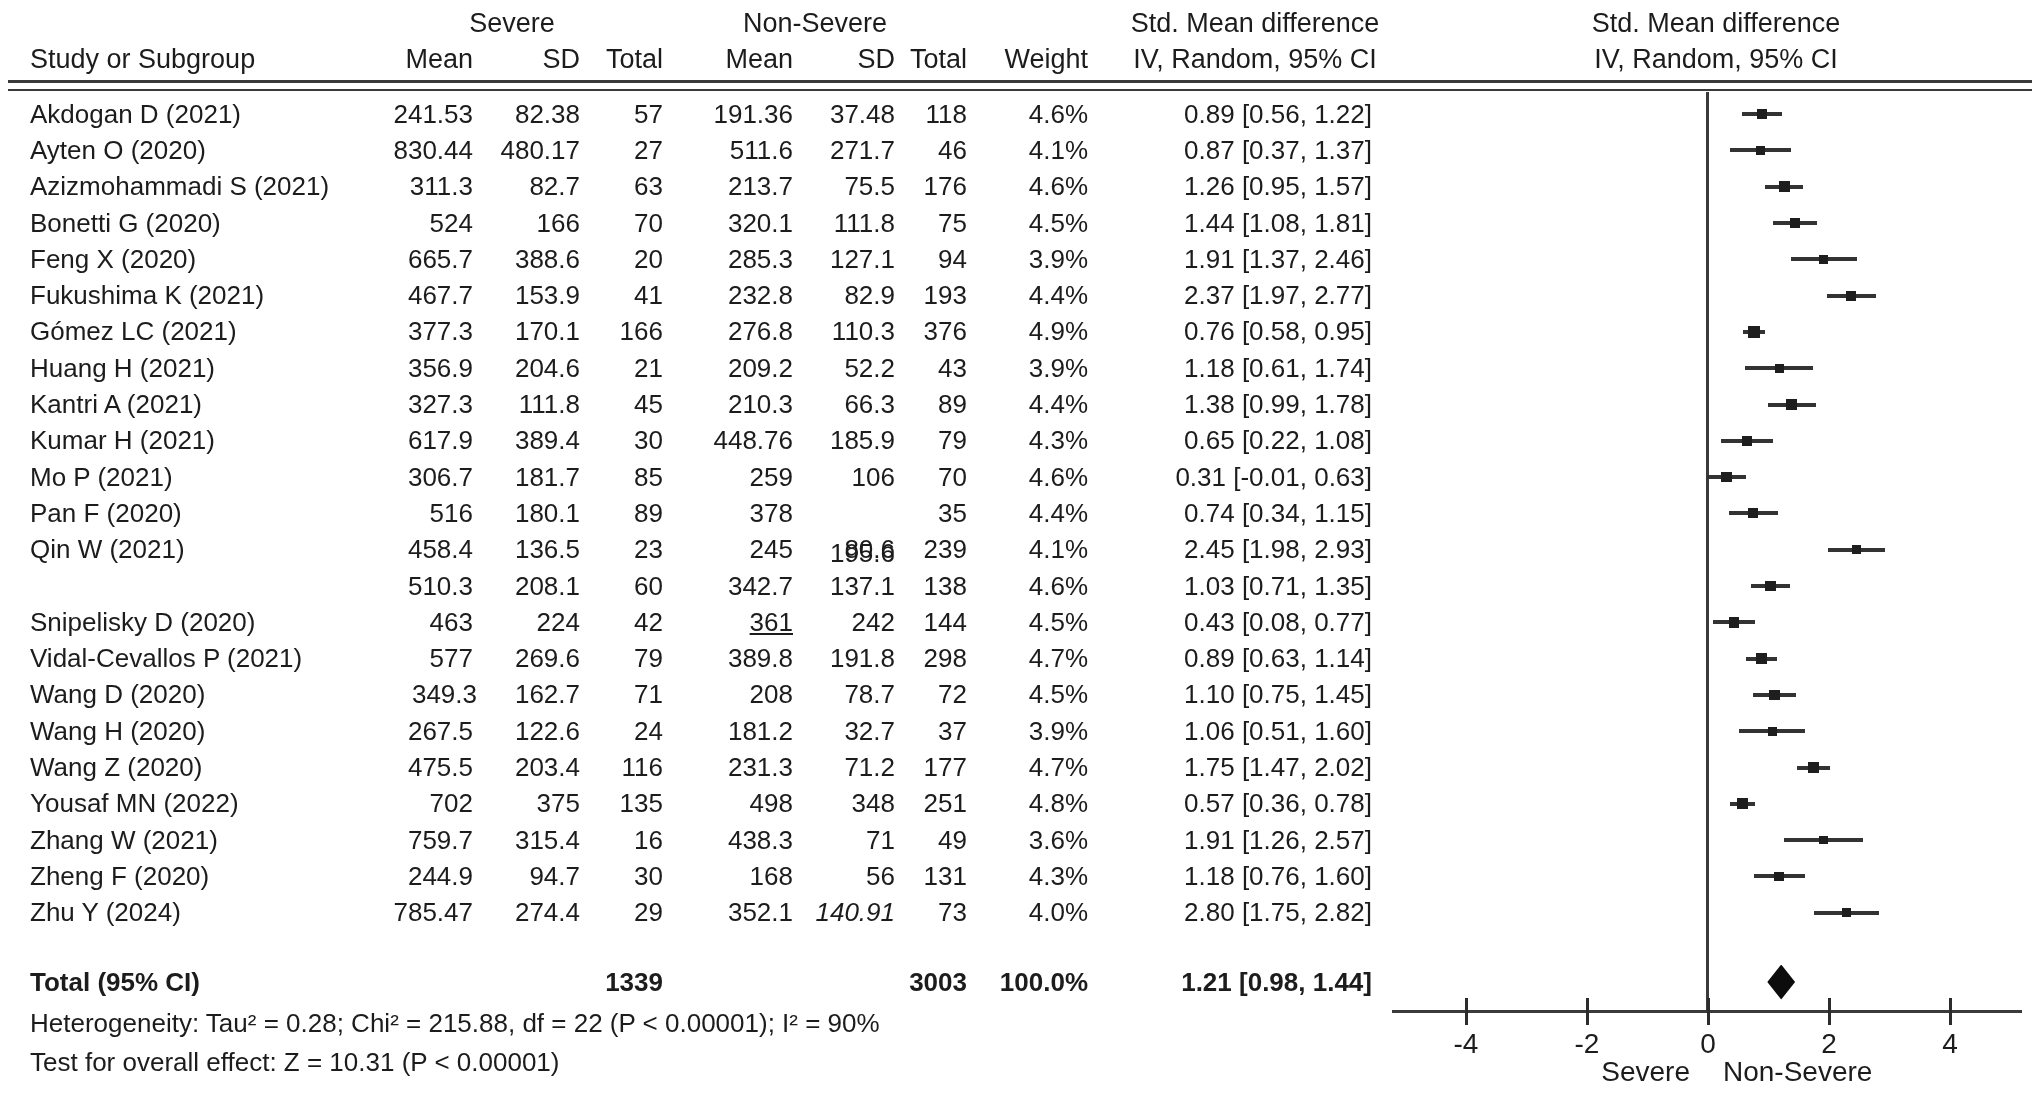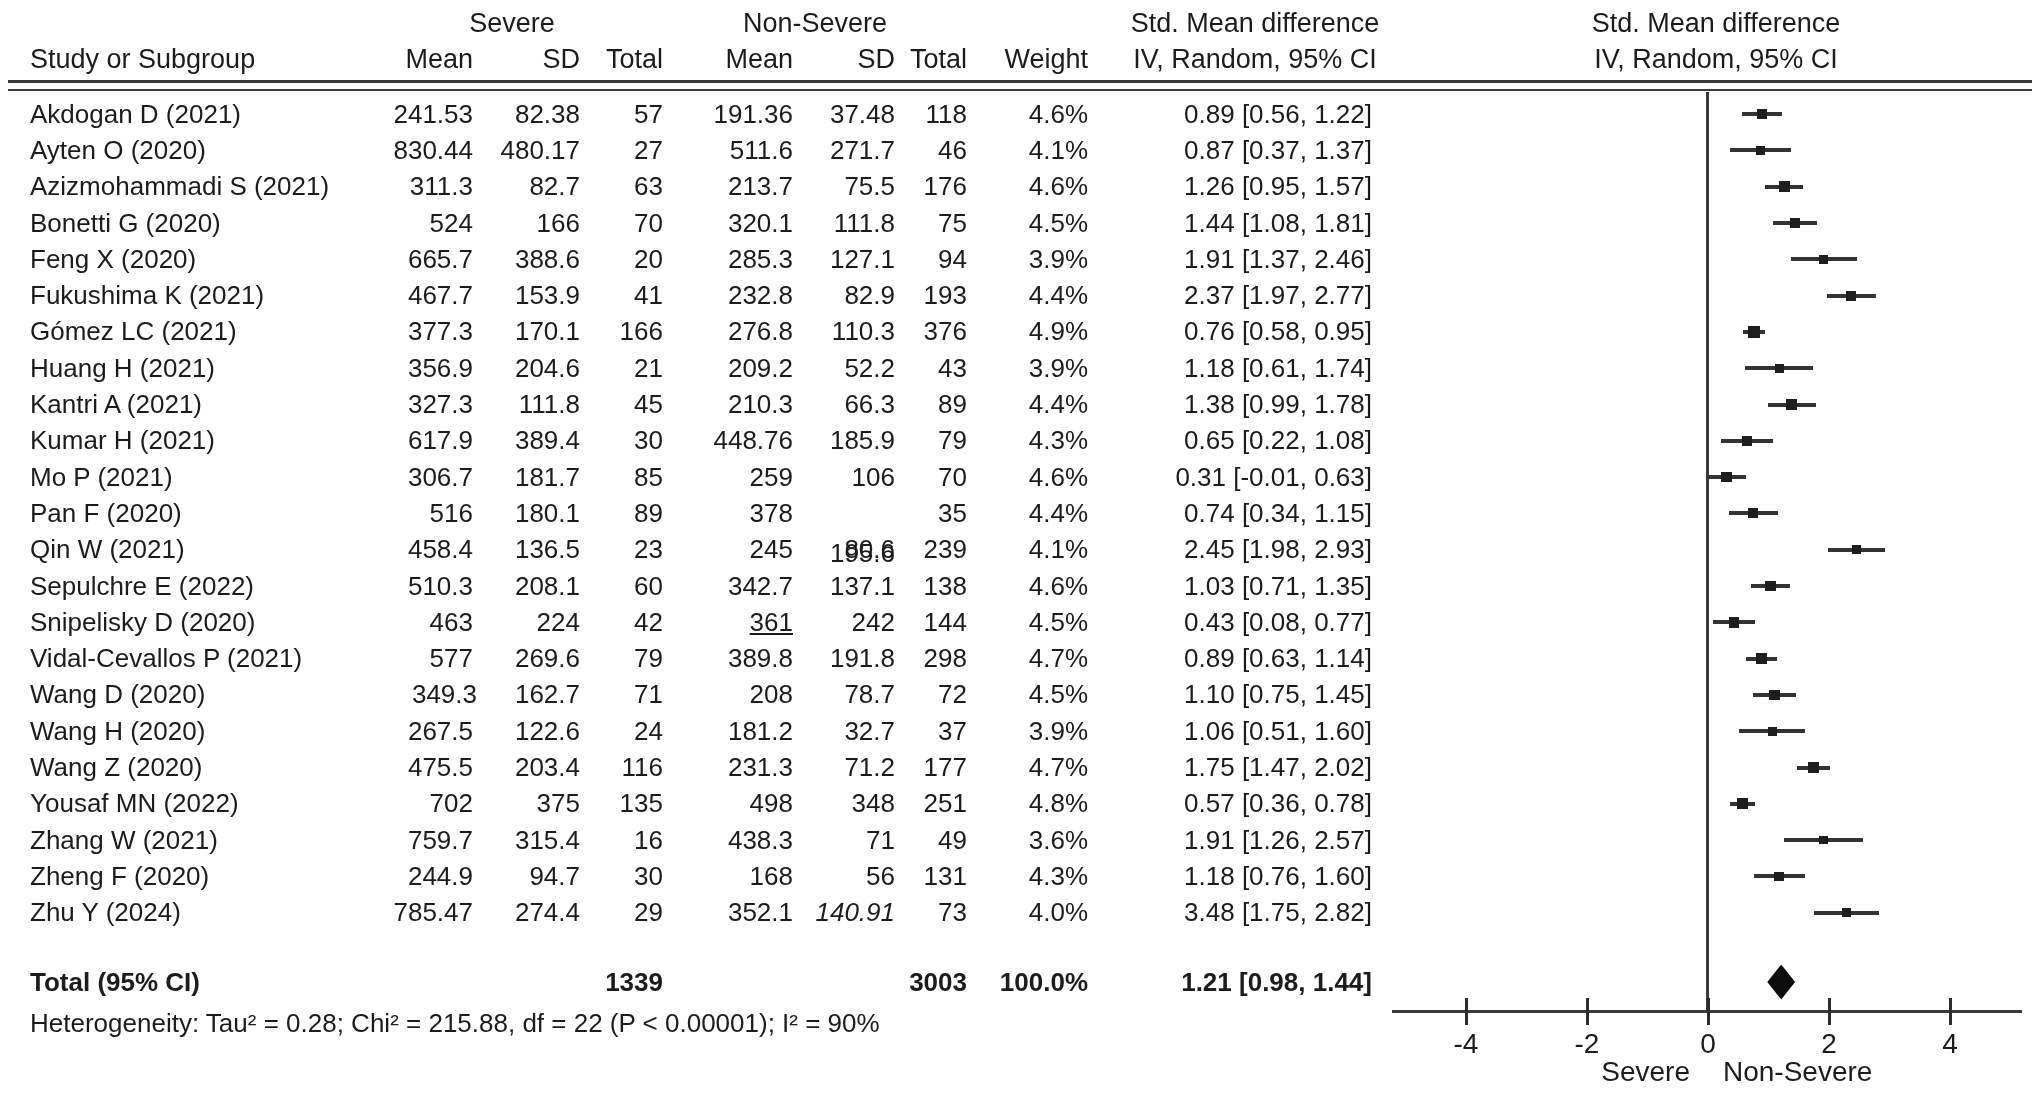--- a/index.html
+++ b/index.html
@@ -197,21 +197,20 @@
         <div class="cell num" style="left: 323px; width: 150px;">458.4</div>
         <div class="cell num" style="left: 475px; width: 105px;">136.5</div>
         <div class="cell num" style="left: 583px; width: 80px;">23</div>
         <div class="cell num" style="left: 665px; width: 128px;">245</div>
         <div class="cell num" style="left: 795px; width: 100px;">80.6</div>
         <div class="cell num" style="left: 897px; width: 70px;">239</div>
         <div class="cell num" style="left: 968px; width: 120px;">4.1%</div>
         <div class="cell num" style="left: 1072px; width: 300px;">2.45 [1.98, 2.93]</div>
       </div>
       <div class="trow" style="top: 567.9px; height: 36.3px;">
-        <div class="cell" style="left: 30px; width: 330px;">Sepulchre E (2022)</div>
         <div class="cell num" style="left: 323px; width: 150px;">510.3</div>
         <div class="cell num" style="left: 475px; width: 105px;">208.1</div>
         <div class="cell num" style="left: 583px; width: 80px;">60</div>
         <div class="cell num" style="left: 665px; width: 128px;">342.7</div>
         <div class="cell num" style="left: 795px; width: 100px;">137.1</div>
         <div class="cell num" style="left: 897px; width: 70px;">138</div>
         <div class="cell num" style="left: 968px; width: 120px;">4.6%</div>
         <div class="cell num" style="left: 1072px; width: 300px;">1.03 [0.71, 1.35]</div>
       </div>
       <div class="trow" style="top: 604.2px; height: 36.3px;">
@@ -304,33 +303,34 @@
       </div>
       <div class="trow" style="top: 894.6px; height: 36.3px;">
         <div class="cell" style="left: 30px; width: 330px;">Zhu Y (2024)</div>
         <div class="cell num" style="left: 323px; width: 150px;">785.47</div>
         <div class="cell num" style="left: 475px; width: 105px;">274.4</div>
         <div class="cell num" style="left: 583px; width: 80px;">29</div>
         <div class="cell num" style="left: 665px; width: 128px;">352.1</div>
         <div class="cell num" style="left: 795px; width: 100px; font-style: italic;">140.91</div>
         <div class="cell num" style="left: 897px; width: 70px;">73</div>
         <div class="cell num" style="left: 968px; width: 120px;">4.0%</div>
-        <div class="cell num" style="left: 1072px; width: 300px;">3.48 [1.75, 2.82]</div>
+        <div class="cell num" style="left: 1072px; width: 300px;">2.80 [1.75, 2.82]</div>
       </div>
     </div>
 
   <div id="totalrow" class="trow bold" style="top:963px;height:38px;">
       <div class="cell" style="left: 30px; width: 400px;">Total (95% CI)</div>
       <div class="cell num" style="left: 543px; width: 120px;">1339</div>
       <div class="cell num" style="left: 847px; width: 120px;">3003</div>
       <div class="cell num" style="left: 958px; width: 130px;">100.0%</div>
       <div class="cell num" style="left: 1072px; width: 300px;">1.21 [0.98, 1.44]</div>
     </div>
 
   <div class="footline" style="top:1008px;">Heterogeneity: Tau² = 0.28; Chi² = 215.88, df = 22 (P &lt; 0.00001); I² = 90%</div>
+  <div class="footline" style="top:1047px;">Test for overall effect: Z = 10.31 (P &lt; 0.00001)</div>
 
   <div id="plot">
     <div class="zeroline" style="left:1706px;top:92px;width:3px;height:920px;"></div>
     <div class="axisline" style="left:1392px;top:1010px;width:630px;height:3px;"></div>
     <div id="ticks">
         <div class="tickmark" style="left: 1464.5px; top: 998px; width: 3px; height: 27px;"></div>
         <div class="ticklabel" style="left: 1466px; top: 1028px;">-4</div>
         <div class="tickmark" style="left: 1585.5px; top: 998px; width: 3px; height: 27px;"></div>
         <div class="ticklabel" style="left: 1587px; top: 1028px;">-2</div>
         <div class="tickmark" style="left: 1706.5px; top: 998px; width: 3px; height: 27px;"></div>

